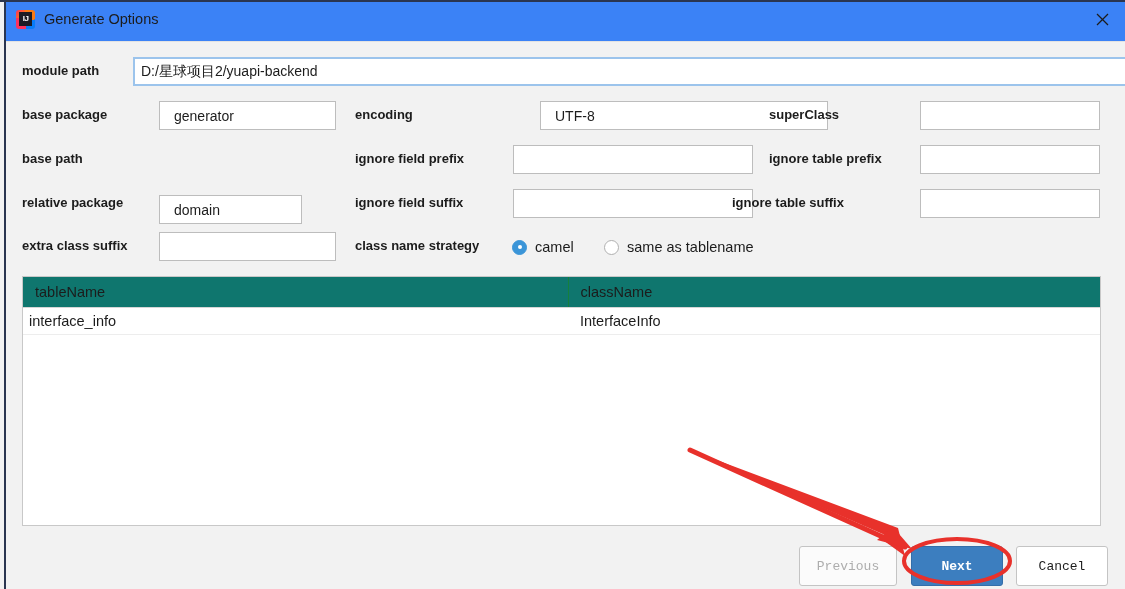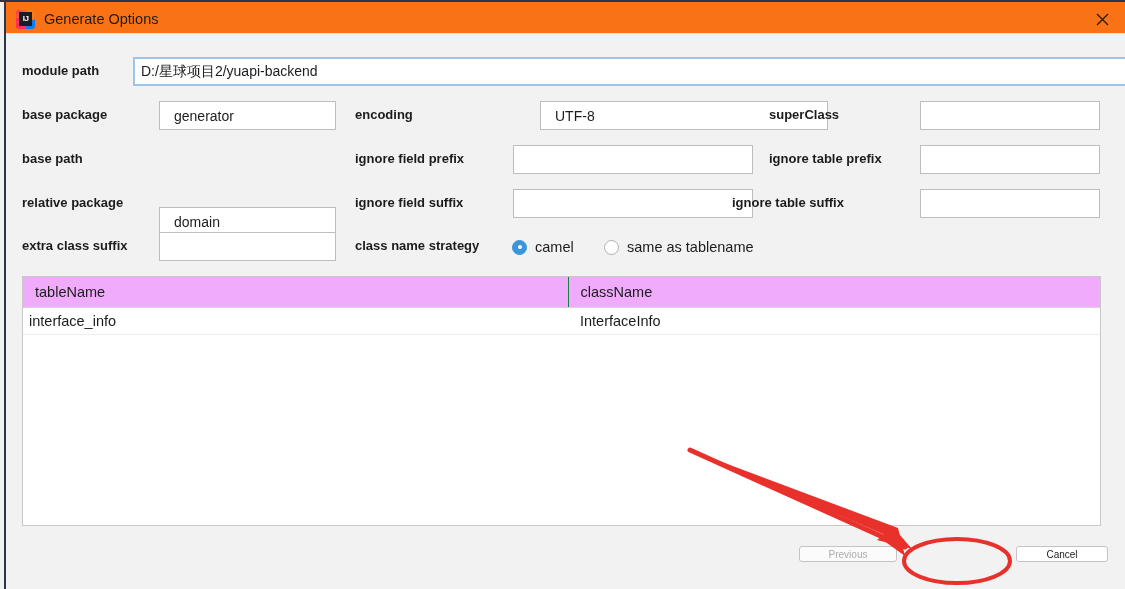--- a/index.html
+++ b/index.html
@@ -32,22 +32,22 @@
     left: 0; top: 0;
     width: 1125px; height: 2px;
     background: #2a3550;
     z-index: 40;
   }
 
   
   .titlebar {
     position: absolute;
     left: 6px; top: 2px;
-    width: 1119px; height: 32px;
-    background: #f97316;
+    width: 1119px; height: 40px;
+    background: #3b82f6;
     border-bottom: 1px solid #e3e3e3;
   }
   .ij-logo {
     position: absolute;
     left: 10px; top: 8px;
     width: 19px; height: 19px;
     border-radius: 3px;
     background:
       radial-gradient(circle at 12% 85%, #fe315d 0 34%, transparent 35%),
       radial-gradient(circle at 85% 12%, #f97a12 0 32%, transparent 33%),
@@ -152,44 +152,44 @@
     border: 1px solid #c8c8c8;
     overflow: hidden;
   }
   .tbl { width: 100%; border-collapse: collapse; table-layout: fixed; }
   .tbl th {
     text-align: left;
     font-weight: normal;
     font-size: 14.5px;
     color: #1c1c1c;
     padding: 7px 0 7px 12px;
-    background: #f0abfc;
+    background: #0f766e;
     border-bottom: 1px solid #d6d6d6;
     height: 29px;
   }
   .tbl th.col2 { border-left: 1px solid #15803d; }
   .tbl td {
     font-size: 14.5px;
     color: #1c1c1c;
     padding: 5px 0 5px 6px;
     border-bottom: 1px solid #ededed;
     height: 27px;
   }
   .tbl td.col2 { padding-left: 12px; }
 
   
   .btn {
     position: absolute;
-    height: 16px;
+    height: 40px;
     border: 1px solid #c4c4c4;
     background: #ffffff;
     border-radius: 3px;
-    font-size: 10px;
-    color: #1c1c1c;
-    font-family: Liberation Sans, sans-serif;
+    font-size: 13px;
+    color: #1c1c1c;
+    font-family: Liberation Mono, monospace;
     cursor: pointer;
     display: flex;
     align-items: center;
     justify-content: center;
   }
   .btn.disabled { color: #adadad; background: #fbfbfb; cursor: default; }
   .btn.primary {
     background: #3c7ebf;
     border: 1px solid #346ea9;
     color: #ffffff;
@@ -233,21 +233,21 @@
 
   <div class="form-label" style="left:22px; top:151px;">base path</div>
 
   <div class="form-label" style="left:355px; top:151px;">ignore field prefix</div>
   <input class="txt" style="left: 513px; top: 145px; width: 240px; height: 29px;" value="">
 
   <div class="form-label" style="left:769px; top:151px;">ignore table prefix</div>
   <input class="txt" style="left: 920px; top: 145px; width: 180px; height: 29px;" value="">
 
   <div class="form-label" style="left:22px; top:195px;">relative package</div>
-  <input class="txt" style="left: 159px; top: 207px; width: 177px; height: 29px;" value="domain">
+  <input class="txt" style="left: 159px; top: 195px; width: 143px; height: 29px;" value="domain">
 
   <div class="form-label" style="left:355px; top:195px;">ignore field suffix</div>
   <input class="txt" style="left: 513px; top: 189px; width: 240px; height: 29px;" value="">
 
   <div class="form-label" style="left:732px; top:195px;">ignore table suffix</div>
   <input class="txt" style="left: 920px; top: 189px; width: 180px; height: 29px;" value="">
 
   <div class="form-label" style="left:22px; top:238px;">extra class suffix</div>
   <input class="txt" style="left: 159px; top: 232px; width: 177px; height: 29px;" value="">
 
@@ -278,20 +278,21 @@
       <tbody>
         <tr>
           <td>interface_info</td>
           <td class="col2">InterfaceInfo</td>
         </tr>
       </tbody>
     </table>
   </div>
 
   <button class="btn disabled" style="left:799px; top:546px; width:98px;">Previous</button>
+  <button class="btn primary" style="left:911px; top:546px; width:92px;">Next</button>
   <button class="btn" style="left:1016px; top:546px; width:92px;">Cancel</button>
 
   <svg class="anno">
     <g>
       <path d="M 690 450 L 908 545 L 880 538 L 905 556 L 898 528 Z" fill="#e8312b"></path>
       <line x1="690" y1="450" x2="905" y2="547" stroke="#e8312b" stroke-width="5" stroke-linecap="round"></line>
       <path d="M 912 549 L 877 540 L 893 527 Z" fill="#e8312b"></path>
     </g>
     <ellipse cx="957" cy="561" rx="53" ry="22" fill="none" stroke="#e8312b" stroke-width="4"></ellipse>
   </svg>

